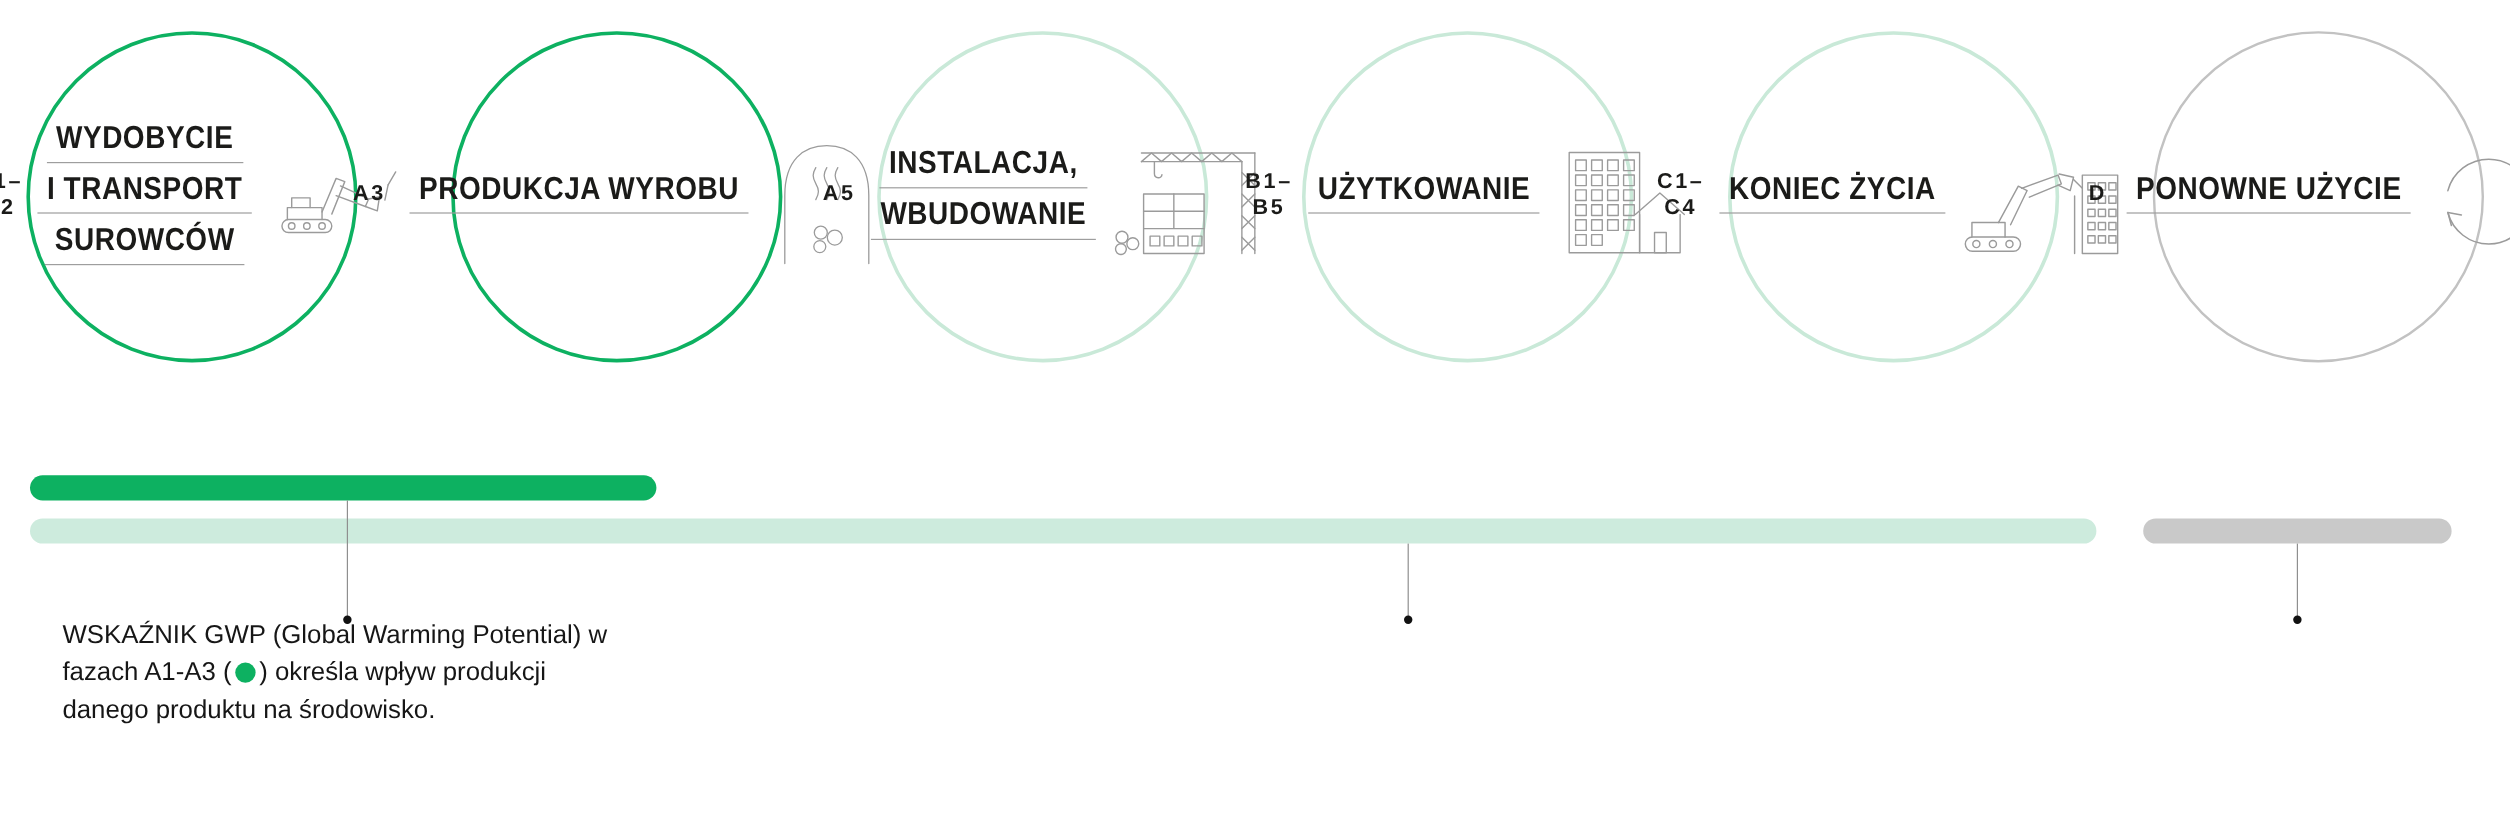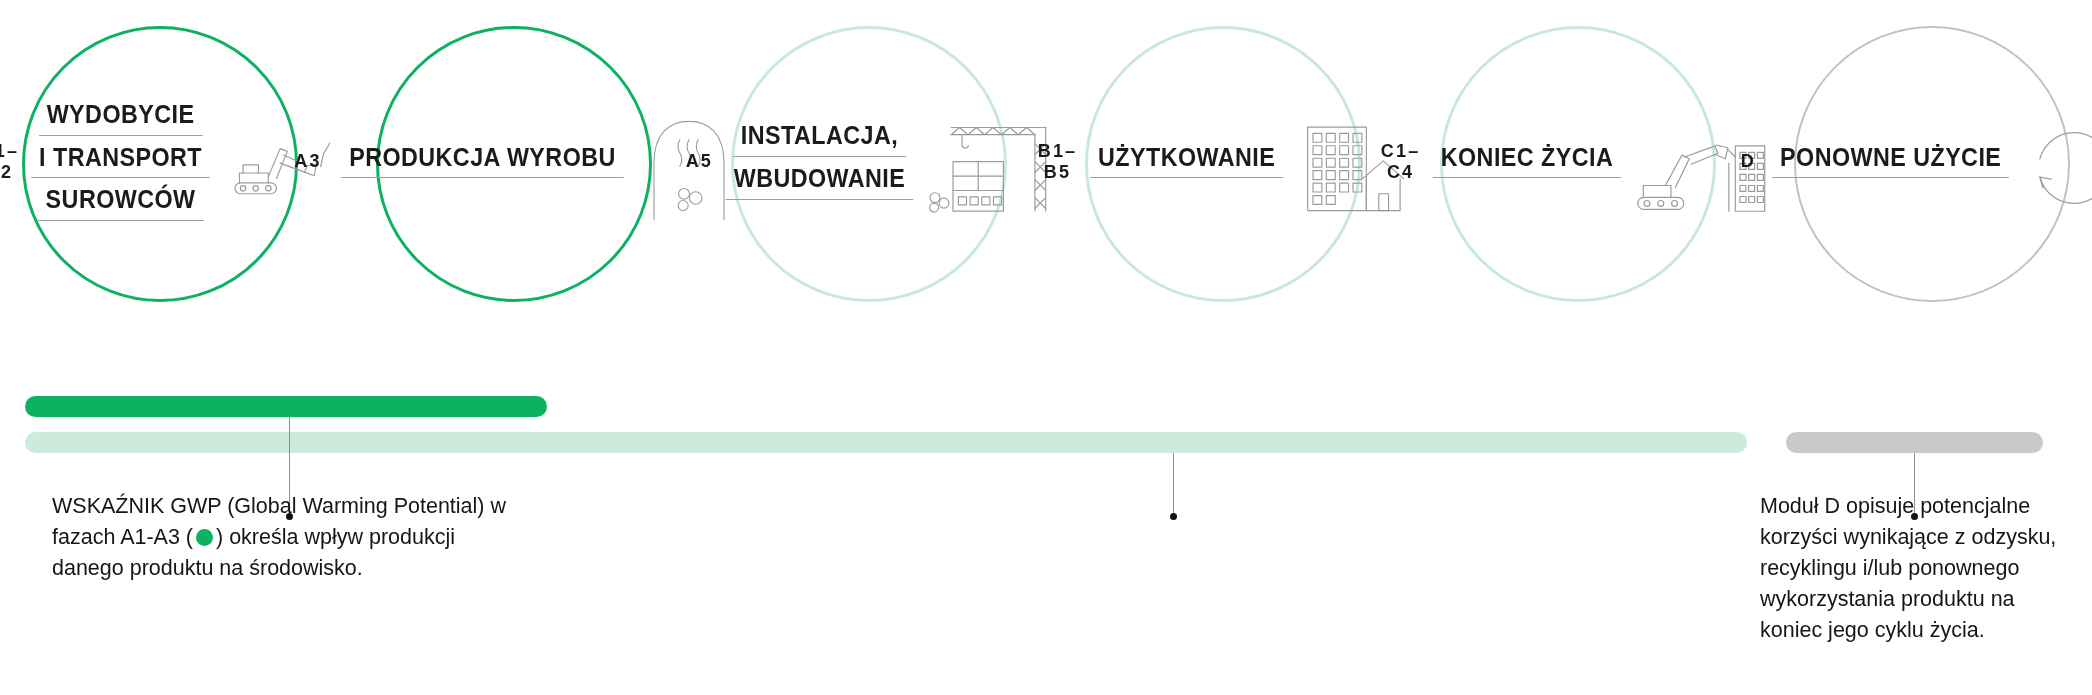--- a/index.html
+++ b/index.html
@@ -33,21 +33,21 @@
   .bar-full{left:25px;  top:432px; width:1722px; height:21px; background:var(--mint)}
   .bar-d   {left:1786px;top:432px; width:257px;  height:21px; background:var(--bar_gray)}
 
   .connector{position:absolute;width:1px;background:var(--connector)}
   .connector::after{content:"";position:absolute;left:-3px;bottom:-4px;width:7px;height:7px;border-radius:50%;background:#111}
   .c1{left:289px; top:417px;height:99px}
   .c2{left:1173px;top:453px;height:63px}
   .c3{left:1914px;top:453px;height:63px}
 
   
-  .note{position:absolute;top:491px;margin:0;font-size:21.5px;line-height:31px;color:#161616}
+  .note{position:absolute;top:514px;margin:0;font-size:21.5px;line-height:31px;color:#161616}
   .note1{left:52px;  width:455px}
   .note2{left:934px; width:492px}
   .note3{left:1760px;width:302px}
   .inline-dot{display:inline-block;border-radius:50%;vertical-align:-2px}
   .dot-green{width:17px;height:17px;background:var(--green);margin:0 3px}
   .dot-mint{width:21px;height:21px;background:var(--mint);margin:0 2px}
 </style>
 </head>
 <body>
 
@@ -209,15 +209,14 @@
   <div class="bar bar-full"></div>
   <div class="bar bar-d"></div>
 
   <div class="connector c1"></div>
   <div class="connector c2"></div>
   <div class="connector c3"></div>
 
   <p class="note note1"><span>WSKAŹNIK GWP (Global Warming Potential) w fazach A1-A3 (</span><span class="inline-dot dot-green"></span><span>) określa wpływ produkcji danego produktu na środowisko.</span></p>
 
 
-  <p class="note note3"><span>Moduł D opisuje potencjalne korzyści wynikające z odzysku, recyklingu i/lub ponownego wykorzystania produktu na koniec jego cyklu życia.</span></p>
 
 </div>
 
 </body></html>

